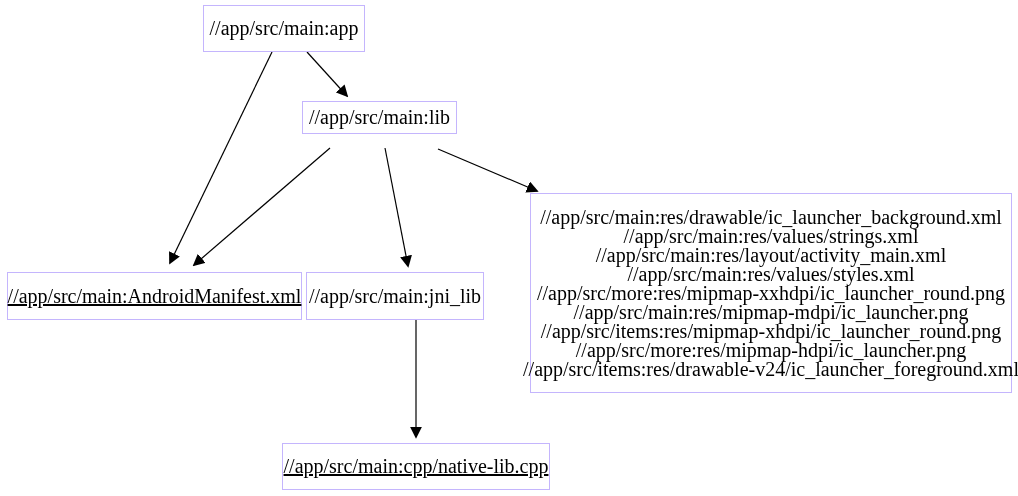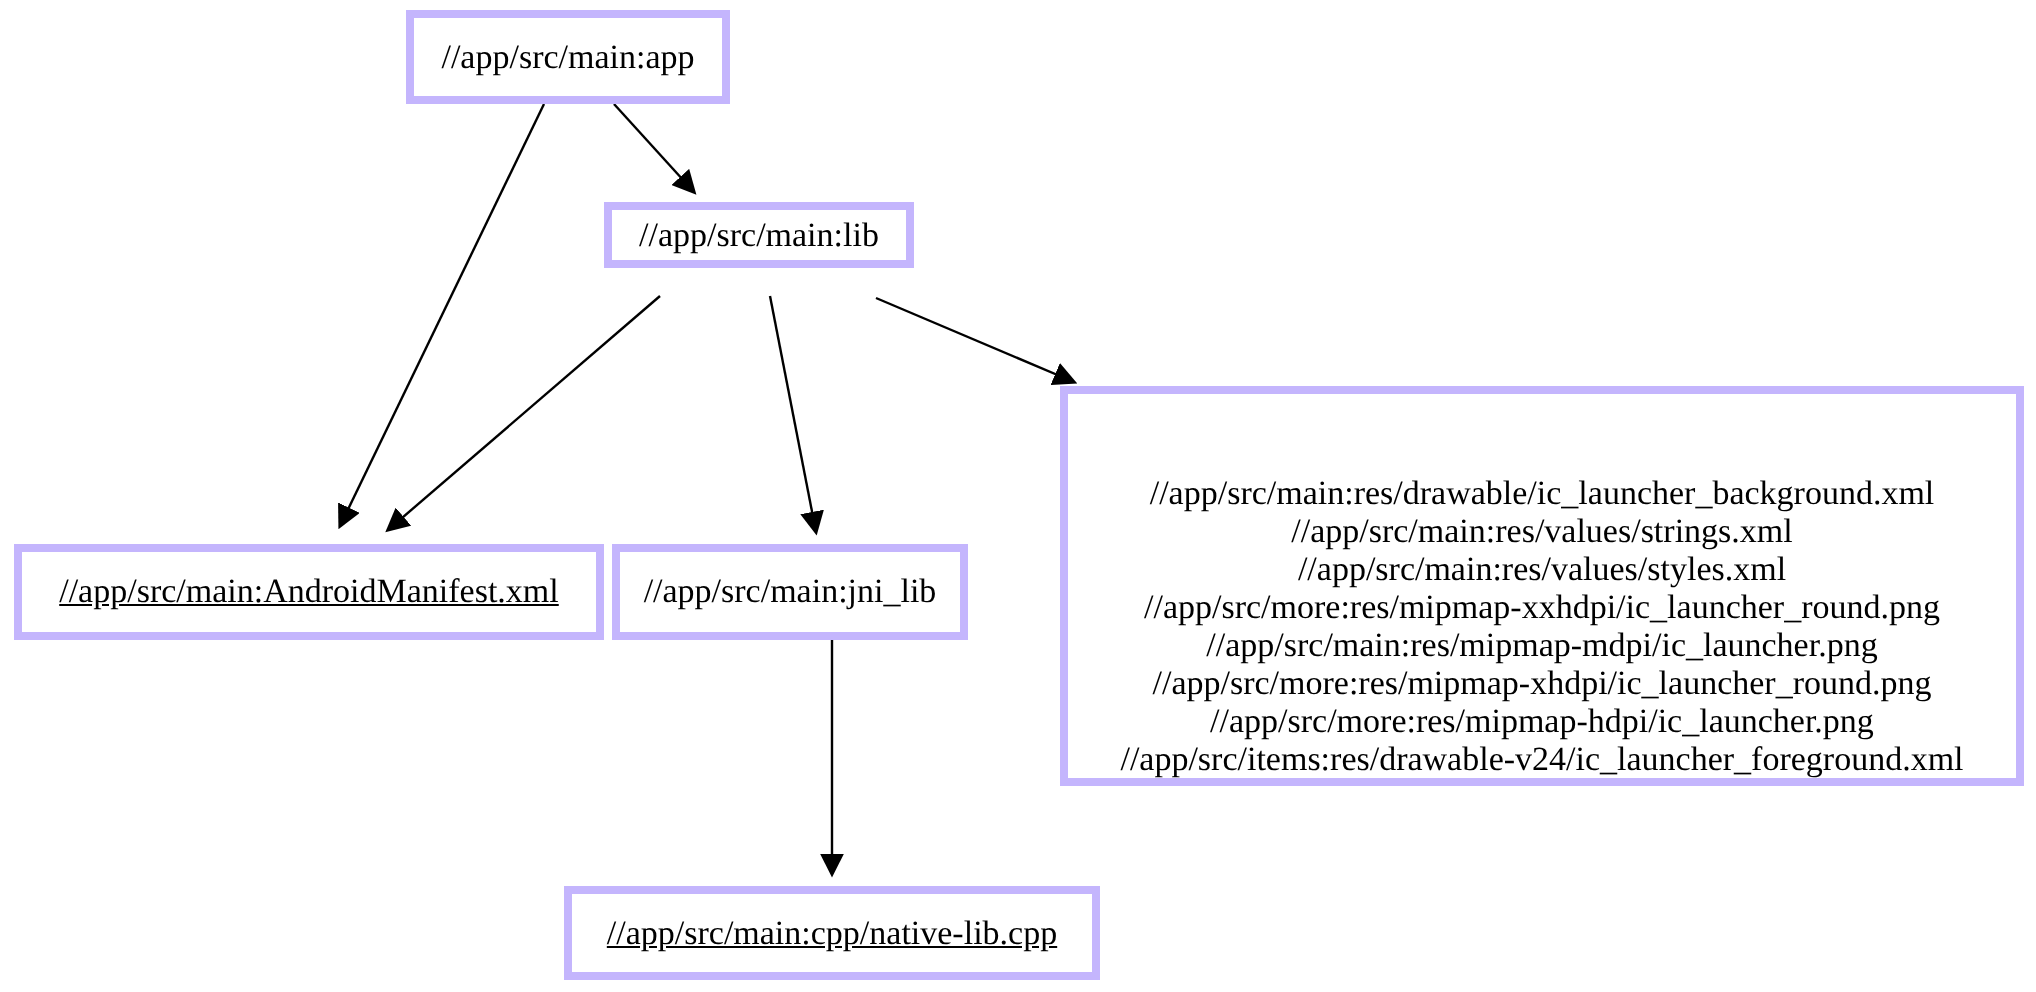--- a/index.html
+++ b/index.html
@@ -15,27 +15,27 @@
     overflow: hidden;
   }
   .edges {
     position: absolute;
     left: 0; top: 0;
     width: 1018px; height: 496px;
   }
   .edges line { stroke: #000000; stroke-width: 1.2; }
   .node {
     position: absolute;
-    border: 4px solid #c4b5fd;
+    border: 1px solid #c4b5fd;
     background: #ffffff;
     color: #000000;
     display: flex;
     align-items: center;
     justify-content: center;
-    font-size: 17px;
+    font-size: 20px;
     white-space: nowrap;
     text-align: center;
   }
   .node.multiline {
     flex-direction: column;
     justify-content: center;
     line-height: 19px;
   }
 </style>
 </head>
@@ -66,27 +66,28 @@
   </div>
 
   <div class="node" style="left:7px; top:272px; width:295px; height:48px;text-decoration:underline;">
     <span>//app/src/main:AndroidManifest.xml</span>
   </div>
 
   <div class="node" style="left:306px; top:272px; width:178px; height:48px;">
     <span>//app/src/main:jni_lib</span>
   </div>
 
-  <div class="node multiline" style="left:530px; top:193px; width:482px; height:200px;justify-content:flex-end;">
+  <div class="node multiline" style="left:530px; top:193px; width:482px; height:200px;">
     <div>//app/src/main:res/drawable/ic_launcher_background.xml</div>
     <div>//app/src/main:res/values/strings.xml</div>
+    <div>//app/src/main:res/layout/activity_main.xml</div>
     <div>//app/src/main:res/values/styles.xml</div>
     <div>//app/src/more:res/mipmap-xxhdpi/ic_launcher_round.png</div>
     <div>//app/src/main:res/mipmap-mdpi/ic_launcher.png</div>
-    <div>//app/src/more:res/mipmap-xhdpi/ic_launcher_round.png</div>
+    <div>//app/src/items:res/mipmap-xhdpi/ic_launcher_round.png</div>
     <div>//app/src/more:res/mipmap-hdpi/ic_launcher.png</div>
     <div>//app/src/items:res/drawable-v24/ic_launcher_foreground.xml</div>
   </div>
 
   <div class="node" style="left:282px; top:443px; width:268px; height:47px;text-decoration:underline;">
     <span>//app/src/main:cpp/native-lib.cpp</span>
   </div>
 
 </div>
 

